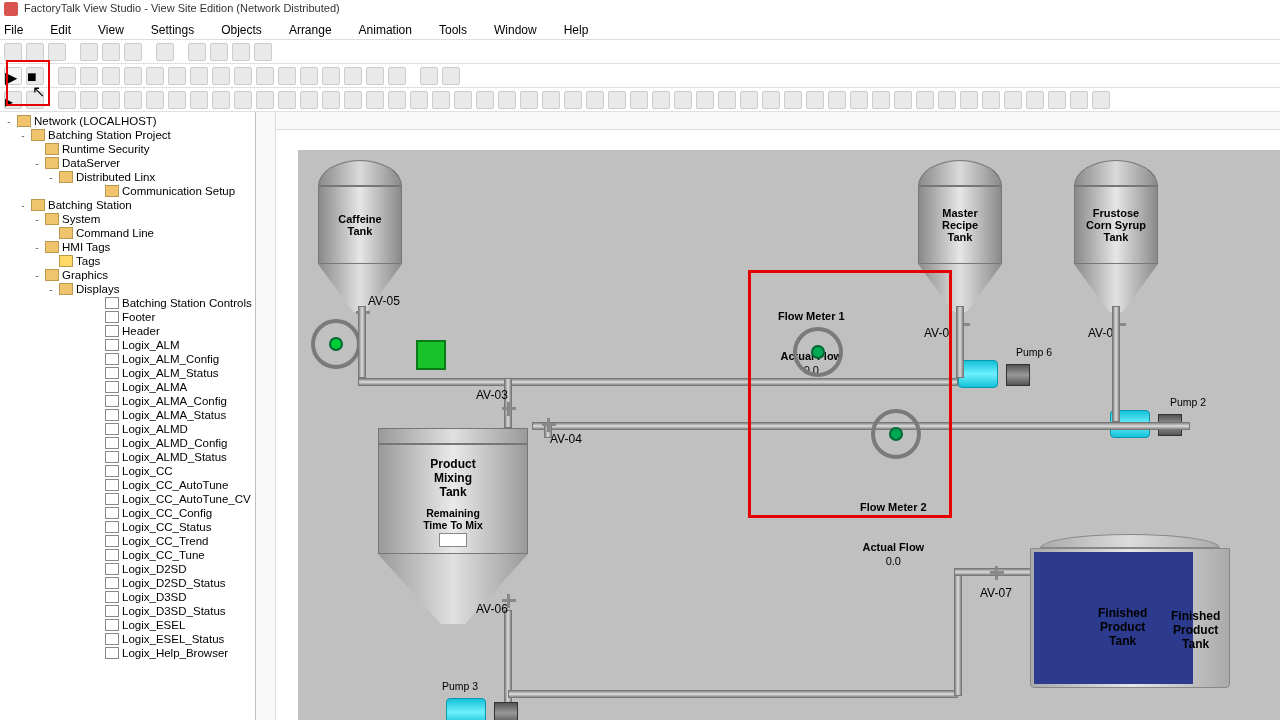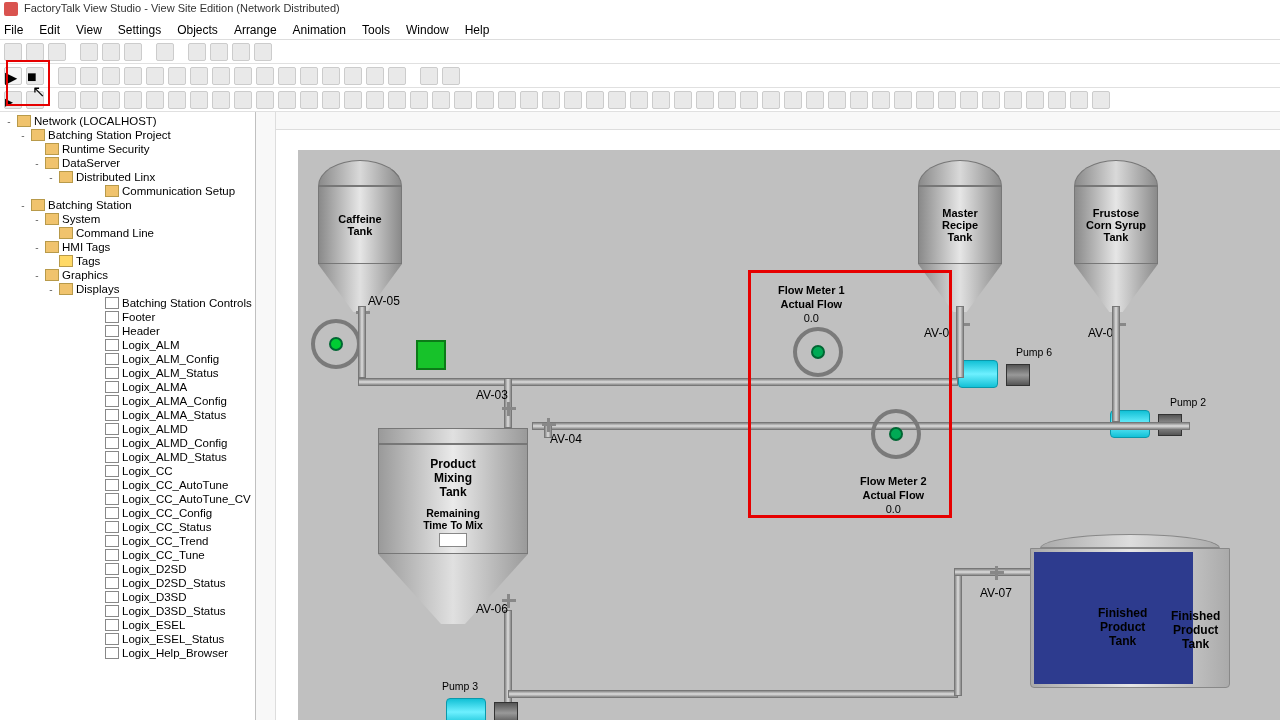--- a/index.html
+++ b/index.html
@@ -1,19 +1,19 @@
 <!DOCTYPE html>
 <html><head>
 <meta charset="utf-8">
 <style>
 * { box-sizing: border-box; margin: 0; padding: 0; font-family: "Segoe UI", Tahoma, sans-serif; }
 body { background: #fff; overflow: hidden; width: 1280px; height: 720px; }
 .titlebar { height: 20px; display: flex; padding: 2px 4px; font-size: 11px; color: #333; }
 .titlebar .app-icon { width: 14px; height: 14px; background: #d9534f; border-radius: 2px; margin-right: 6px; }
-.menubar { height: 20px; display: flex; align-items: center; font-size: 12px; color: #000; padding: 0 4px; gap: 16px; border-bottom: 1px solid #ddd; }
+.menubar { height: 20px; display: flex; align-items: center; font-size: 12px; color: #000; padding: 0 4px; gap: 27px; border-bottom: 1px solid #ddd; }
 .menubar span { cursor: default; }
 .toolbar { height: 24px; display: flex; align-items: center; padding: 2px 4px; gap: 4px; border-bottom: 1px solid #e0e0e0; }
 .tb-btn { width: 18px; height: 18px; background: #e9e9e9; border: 1px solid #ccc; border-radius: 2px; display: inline-block; }
 .tb-sep { width: 6px; }
 .hl-red { border: 2px solid #e60000; position: absolute; }
 .hl1 { left: 6px; top: 60px; width: 44px; height: 46px; }
 .main { position: absolute; top: 112px; left: 0; right: 0; bottom: 0; display: flex; }
 .explorer { width: 256px; border-right: 1px solid #c0c0c0; display: flex; flex-direction: column; background: #fff; }
 .explorer-title { background: #e9e6e0; font-size: 11px; color: #555; padding: 2px 6px; display: flex; justify-content: space-between; align-items: center; }
 .explorer-close { width: 12px; height: 12px; background: #bbb; font-size: 9px; text-align: center; line-height: 12px; }
@@ -30,21 +30,21 @@
 .ruler-h { height: 18px; background: #f8f8f8; border-bottom: 1px solid #ddd; }
 .display-title { position:absolute; top:18px; left:22px; right:0; height: 20px; background: linear-gradient(#fdfdfd,#ebebeb); border: 1px solid #b9b9b9; font-size: 11px; display: flex; align-items: center; padding-left: 4px; color: #333; }
 .display-title .dicon { width:14px;height:14px;background:#6ab04c;margin-right:6px; }
 .canvas { position: absolute; top: 38px; left: 22px; right: 0; bottom: 0; background: #c0c0c0; padding-left: 27px; }
 .tank { position: absolute; width: 84px; }
 .tank-top { height: 26px; background: linear-gradient(90deg,#8a8a8a,#d9d9d9,#8a8a8a); border-radius: 50% / 100% 100% 0 0; border:1px solid #777;}
 .tank-body { height: 78px; background: linear-gradient(90deg,#8a8a8a,#e6e6e6,#8a8a8a); border:1px solid #777; display:flex;align-items:center;justify-content:center;font-size:11px;font-weight:bold;text-align:center;color:#000; }
 .tank-cone { height: 48px; background: linear-gradient(90deg,#8a8a8a,#e0e0e0,#8a8a8a); clip-path: polygon(0 0,100% 0,58% 100%,42% 100%); border-top:none; }
 .valve-lbl { position:absolute; font-size:12px; color:#000; }
 .flow-box { position:absolute; font-size:11px; color:#000; text-align:center; line-height:14px; }
-.flow-box b { display:block; font-weight:bold; }
+.flow-box b { display:block; font-weight:bold;margin-top:26px; }
 .pipe-h { position:absolute; height:8px; background: linear-gradient(#888,#ddd,#888); border:1px solid #777; }
 .pipe-v { position:absolute; width:8px; background: linear-gradient(90deg,#888,#ddd,#888); border:1px solid #777; }
 .pump { position:absolute; width:72px; height:30px; }
 .pump .motor { position:absolute; right:0; width:24px; height:22px; top:4px; background: linear-gradient(#555,#999,#555); border:1px solid #333; }
 .pump .imp { position:absolute; left:0; width:40px; height:28px; background: linear-gradient(#13c1d6,#6ef0ff,#13c1d6); border:1px solid #0a98aa; border-radius:4px; }
 .pump-lbl { position:absolute; font-size:10.5px; color:#000; }
 .hl2 { position:absolute; border:3px solid #e60000; }
 .mix-tank { position:absolute; width:150px; }
 .mix-top { height:16px; background: linear-gradient(90deg,#9a9a9a,#e0e0e0,#9a9a9a); border:1px solid #777; }
 .mix-body { height:110px; background: linear-gradient(90deg,#9a9a9a,#eaeaea,#9a9a9a); border:1px solid #777; position:relative; }

